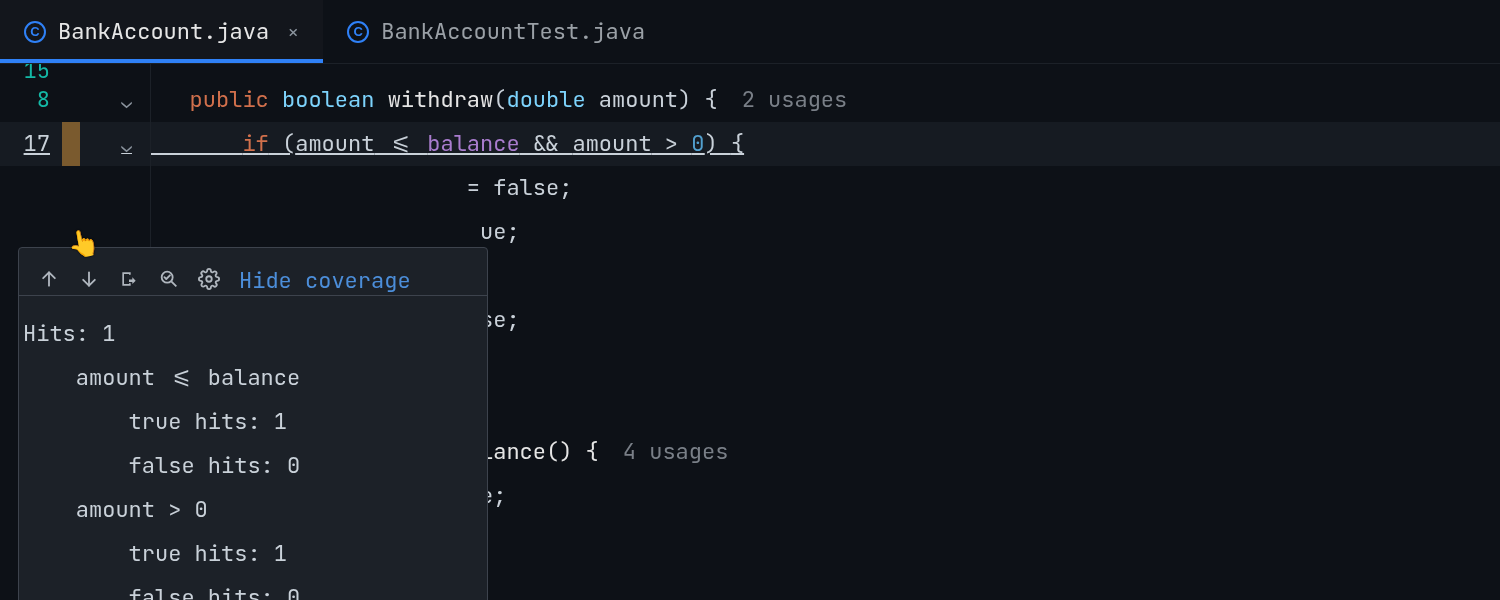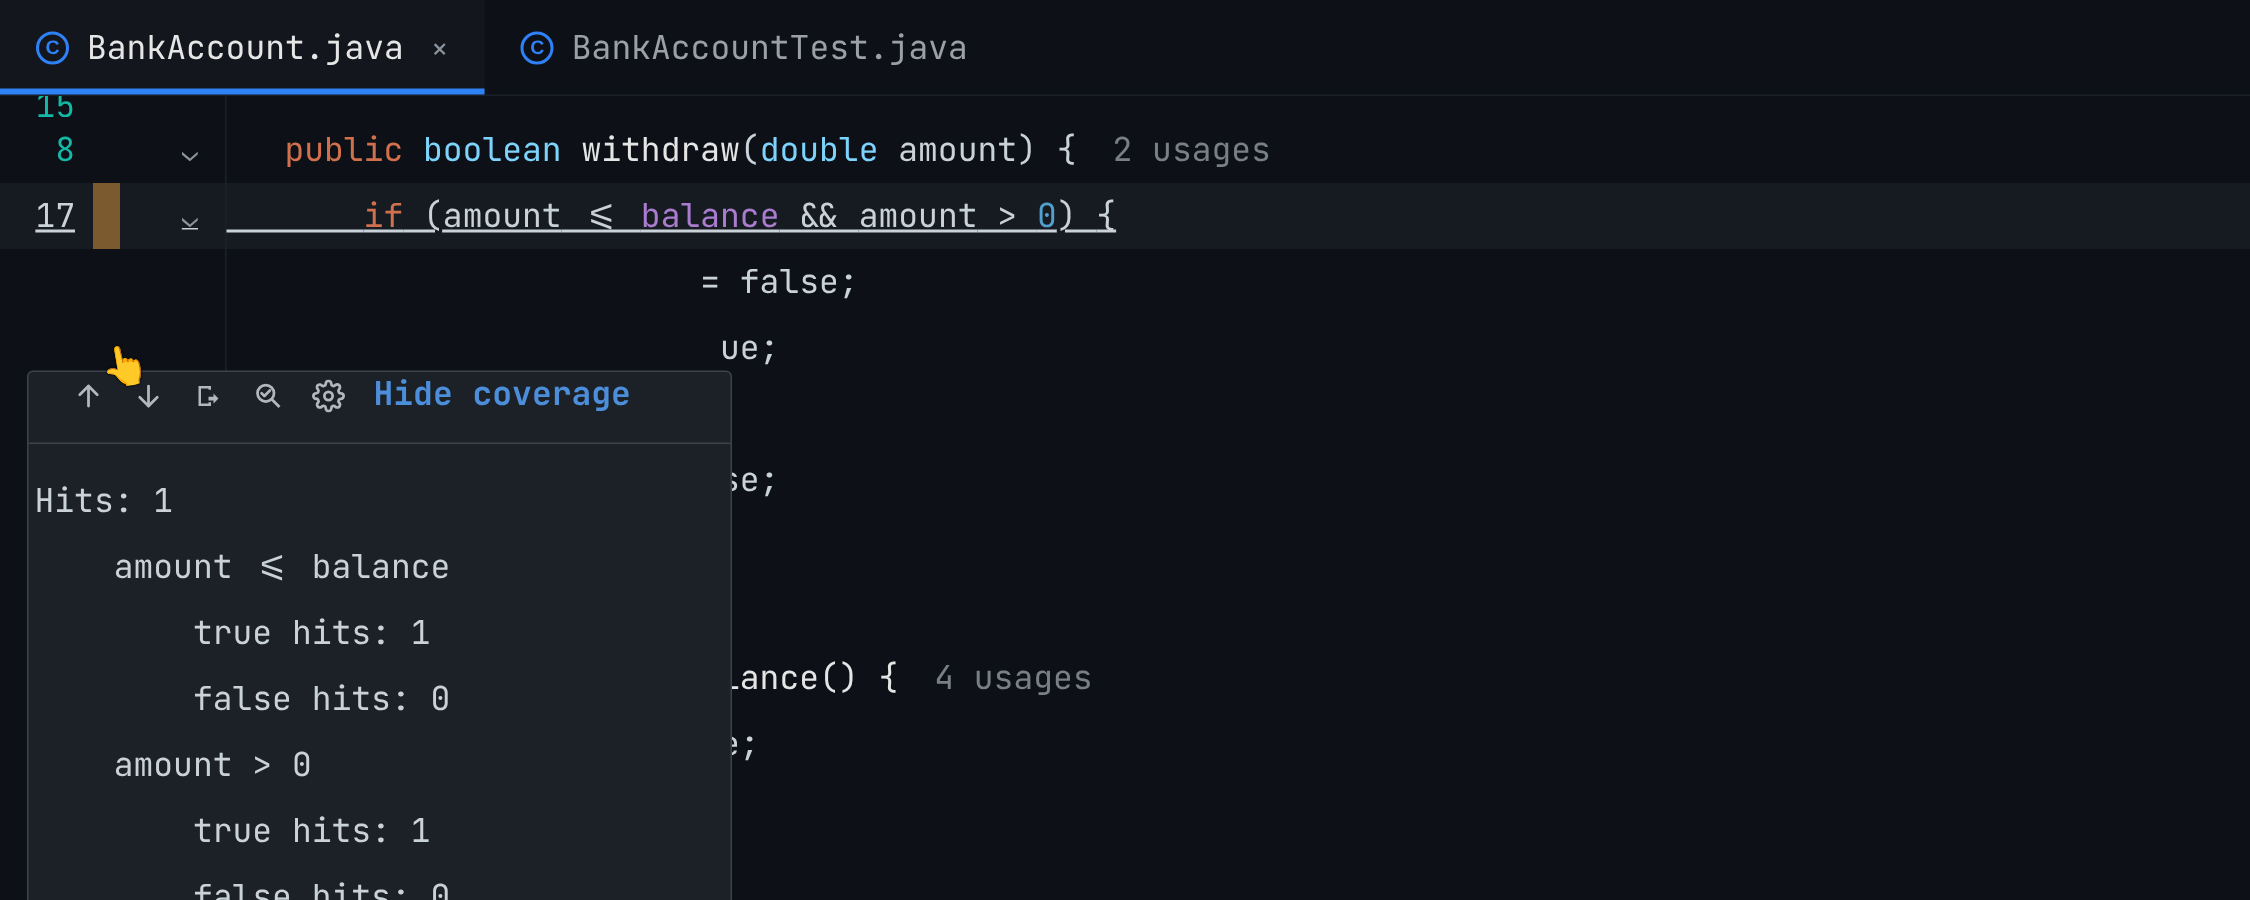--- a/index.html
+++ b/index.html
@@ -107,26 +107,25 @@
     width: 470px;
     background: #1c2128;
     border: 1px solid #3d434d;
     border-radius: 4px;
     z-index: 20;
     font-size: 22px;
     color: #c9d1d9;
   }
   .popup-toolbar {
     display: flex;
-    align-items: flex-start;
+    align-items: flex-end;
     gap: 8px;
     height: 48px;
-    padding: 0 24px;
+    padding: 0 14px;
     border-bottom: 1px solid #3d434d;
-    font-weight: bold;
   }
   .popup-toolbar .tbtn {
     width: 32px; height: 32px;
     display: flex; align-items: center; justify-content: center;
     color: #b0b7bf;
     cursor: pointer;
   }
   .popup-toolbar .link {
     color: #4c8eda;
     margin-left: 6px;

